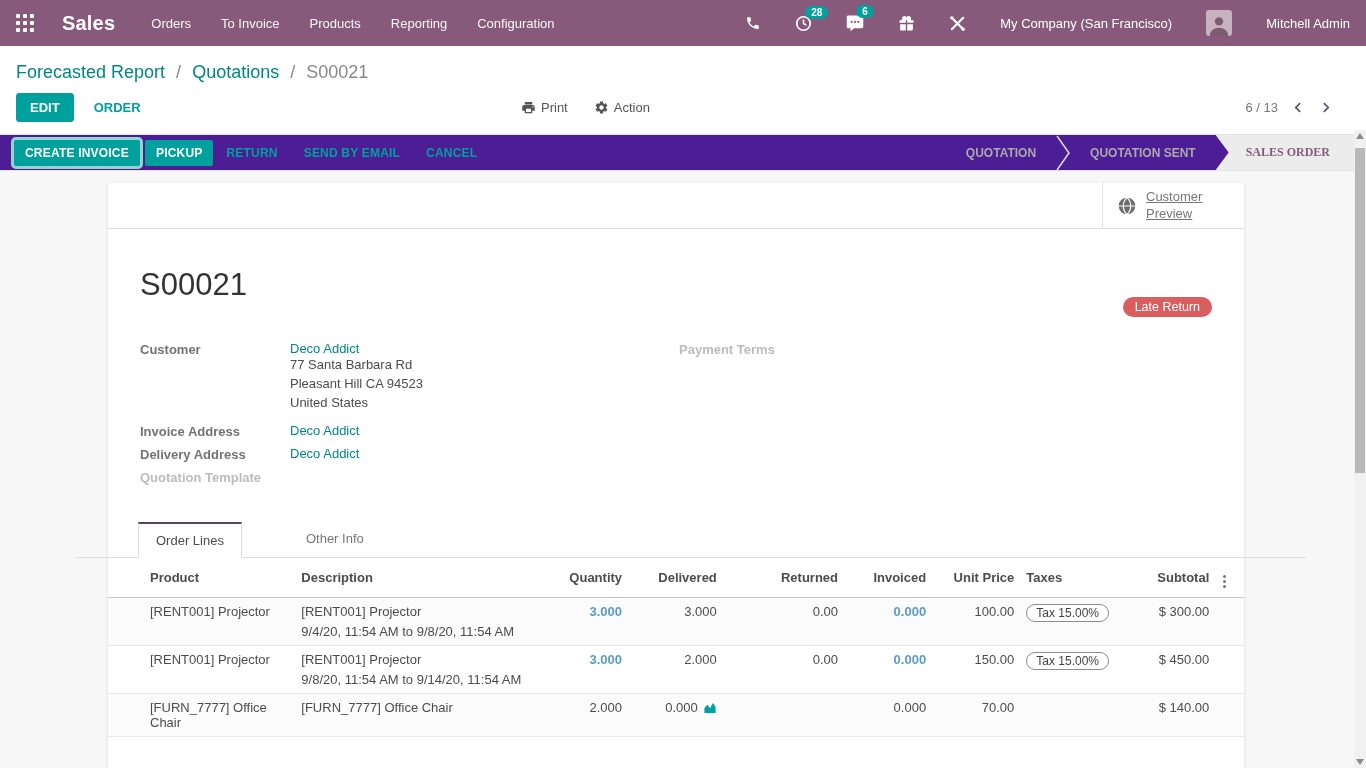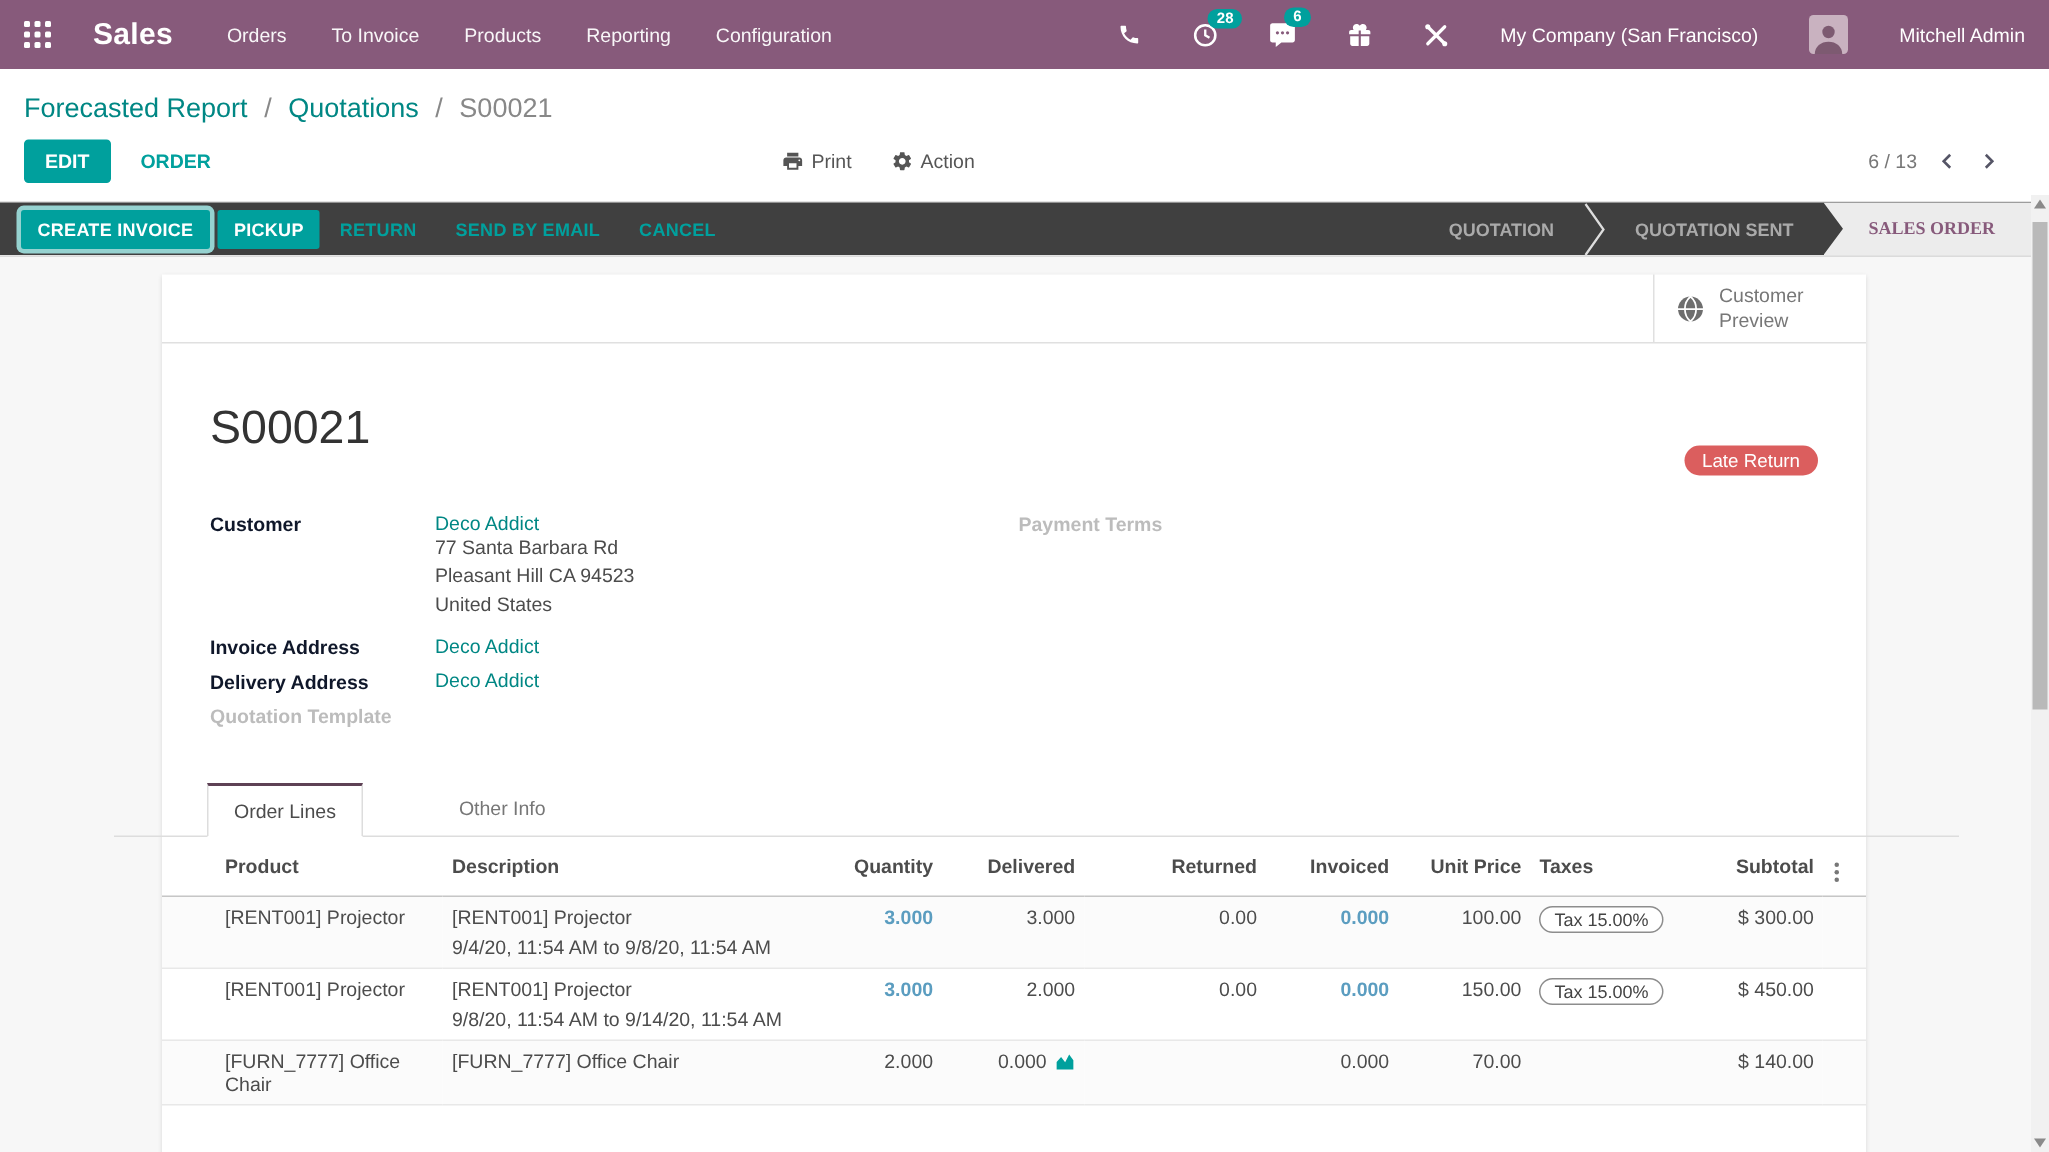--- a/index.html
+++ b/index.html
@@ -30,50 +30,50 @@
   .btn-primary { background:#00A09D; color:#fff; border:1px solid #00A09D; font-size:13px; font-weight:bold;
     padding:6px 13px; border-radius:3px; cursor:pointer; font-family:inherit; }
   .btn-flat { background:none; border:none; color:#00A09D; font-size:13px; font-weight:bold; padding:6px 12px;
     margin-left:8px; cursor:pointer; font-family:inherit; }
   .cp-center { position:absolute; left:505px; display:flex; gap:26px; align-items:center; }
   .cp-tool { display:flex; align-items:center; gap:5px; font-size:13px; color:#555; cursor:pointer; background:none; border:none; font-family:inherit; }
   .pager { margin-left:auto; display:flex; align-items:center; gap:14px; color:#777; font-size:13px; padding-right:18px; }
   .pager-btn { background:none; border:none; cursor:pointer; display:flex; align-items:center; }
 
   
-  .statusbar { height:37px; background:#404040; border-top:1px solid #e3e3e3; border-bottom:1px solid #e3e3e3;
+  .statusbar { height:37px; background:#4c1d95; border-top:1px solid #e3e3e3; border-bottom:1px solid #e3e3e3;
     display:flex; align-items:center; padding-left:14px; width:1354px; }
   .sb-btn { font-size:12px; font-weight:bold; font-family:inherit; letter-spacing:.2px; cursor:pointer; }
   .sb-primary { background:#00A09D; color:#fff; border:none; padding:6px 11px; border-radius:2px; }
   .sb-highlight { box-shadow:0 0 0 3px #96d2d0; margin-right:5px; }
   .sb-flat { background:none; border:none; color:#00A09D; padding:6px 13px; }
   .sb-states { margin-left:auto; display:flex; align-items:stretch; height:100%; }
   .sb-step { display:flex; align-items:center; padding:0 20px; font-size:12px; font-weight:bold; color:#aaa; cursor:pointer; }
   .sb-chev { align-self:center; }
   .sb-step-active { color:#875A7B; background:#ececec;
     clip-path:polygon(0 0,100% 0,100% 100%,0 100%,13px 50%); padding:0 24px 0 30px;font-family:Liberation Serif, serif; }
 
   
   .content { position:relative; height:602px; background:#f7f7f7; overflow:hidden; }
   .card { position:absolute; left:108px; top:12px; width:1136px; height:640px; background:#fff;
     box-shadow:0 1px 3px rgba(0,0,0,.12); }
   .card-topstrip { height:46px; border-bottom:1px solid #e0e0e0; display:flex; }
   .preview-btn { margin-left:auto; width:142px; border-left:1px solid #e0e0e0; display:flex; align-items:center;
-    gap:9px; padding-left:14px; color:#777; font-size:13px; cursor:pointer; background:none; border-top:none; border-right:none; border-bottom:none; font-family:inherit; text-align:left; }
+    gap:9px; padding-left:14px; color:#777; font-size:13px; cursor:pointer; background:none; border-top:none; border-right:none; border-bottom:none; font-family:inherit; text-align:left;text-decoration:underline; }
   .preview-label { width:70px; line-height:1.25; }
 
   .card-body { padding:26px 32px 0 32px; position:relative; }
   .sheet-title { font-size:31px; color:#333; font-weight:normal; margin-top:12px; }
   .late-badge { position:absolute; right:32px; top:68px; background:#DB5E5E; color:#fff; font-size:12.5px;
     padding:3px 12px; border-radius:11px; }
 
   .field-grid { display:flex; margin-top:38px; }
   .fg-col { width:50%; }
   .field-row { display:flex; margin-bottom:5px; }
-  .f-label { width:150px; font-size:13px; font-weight:bold; color:#0f172a; padding-top:1px; }
+  .f-label { width:150px; font-size:13px; font-weight:bold; color:#737373; padding-top:1px; }
   .f-label.muted { color:#bcbcbc; }
   .f-value { font-size:13px; color:#4c4c4c; }
   .f-link { color:#008784; cursor:pointer; }
   .addr-line { font-size:13px; line-height:1.45; color:#4c4c4c; }
   .mb-addr { margin-bottom:5px; }
   .fg-col2 .f-label { width:150px; }
   .fg-col2 { padding-left:3px; }
   .field-row.spaced { margin-bottom:7px; }
 
   

